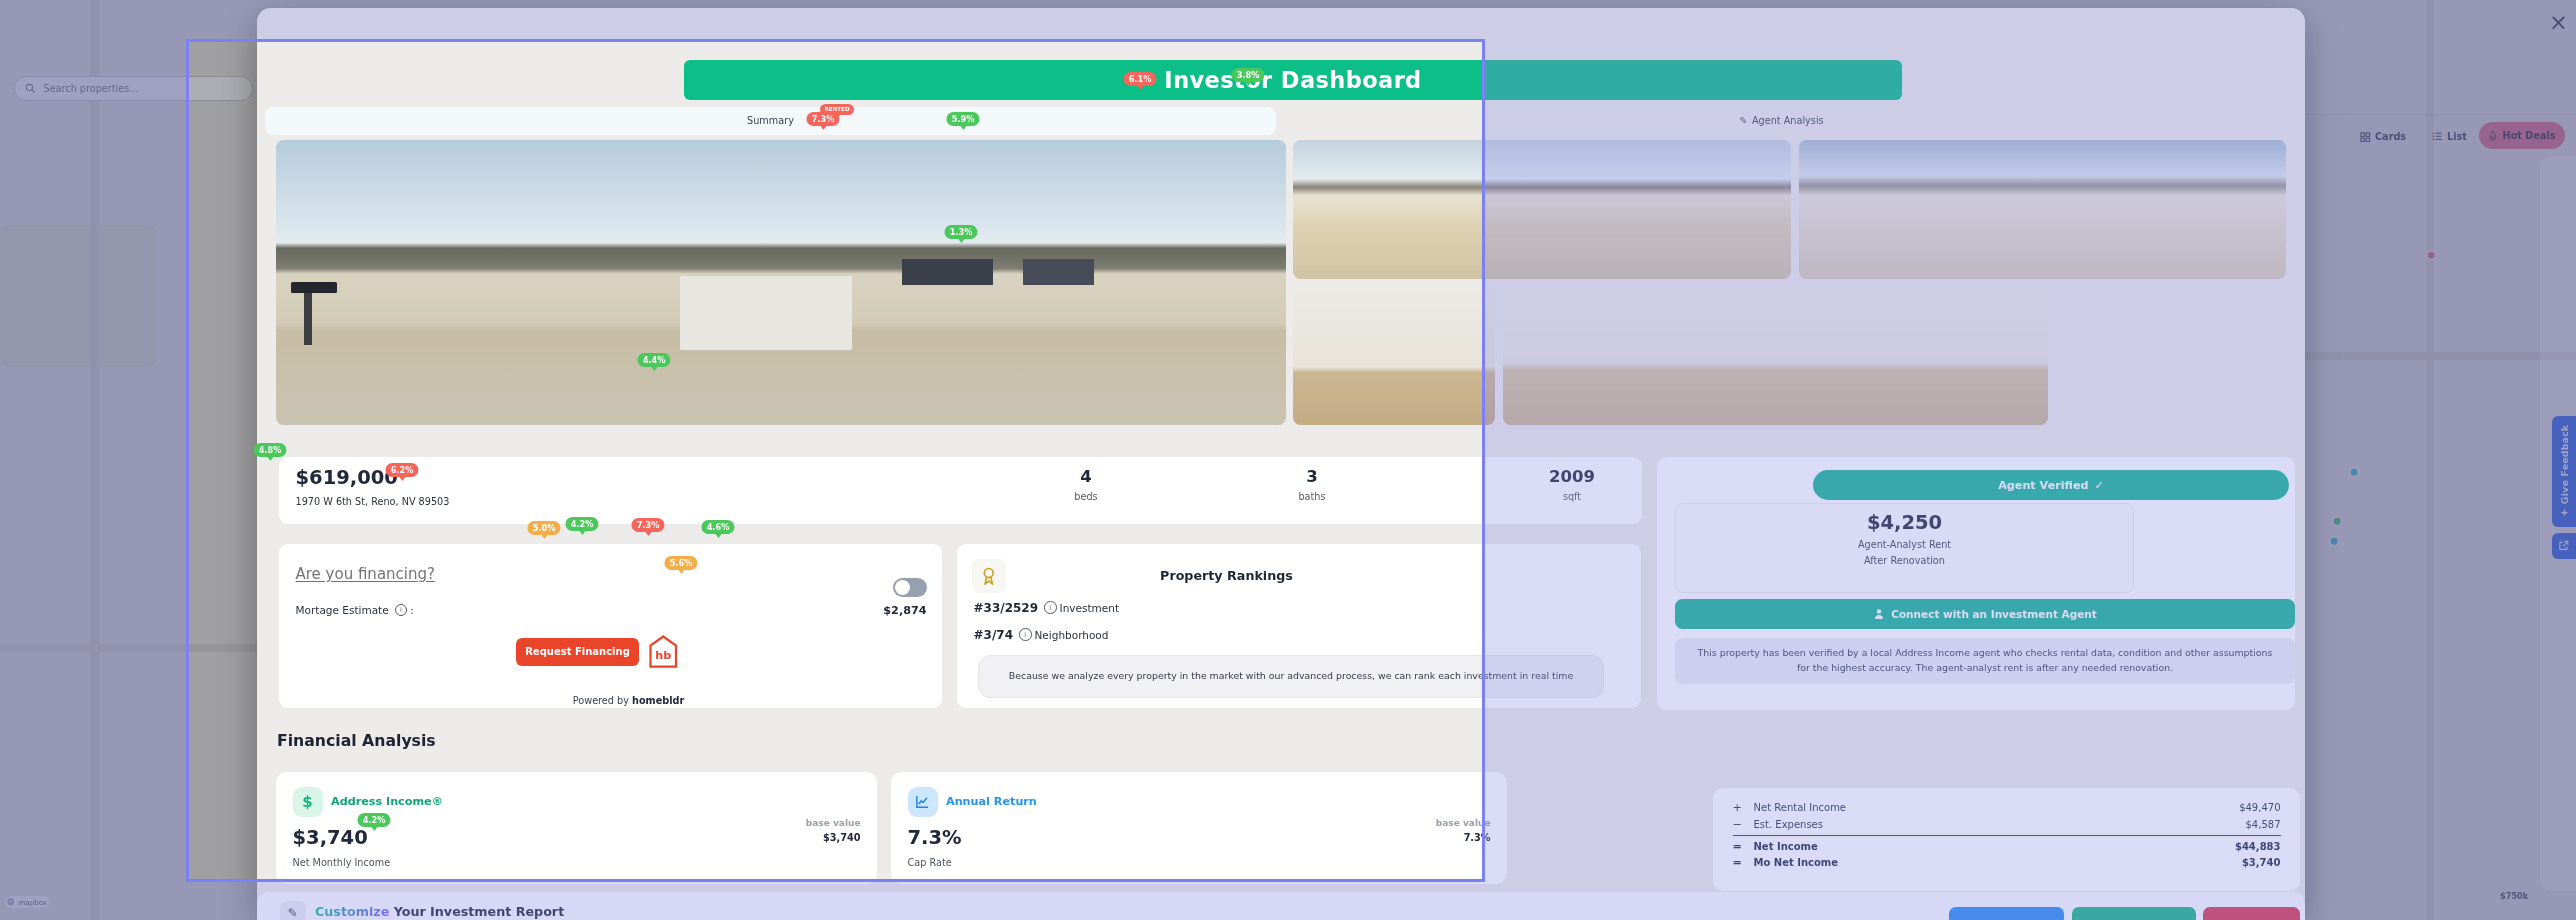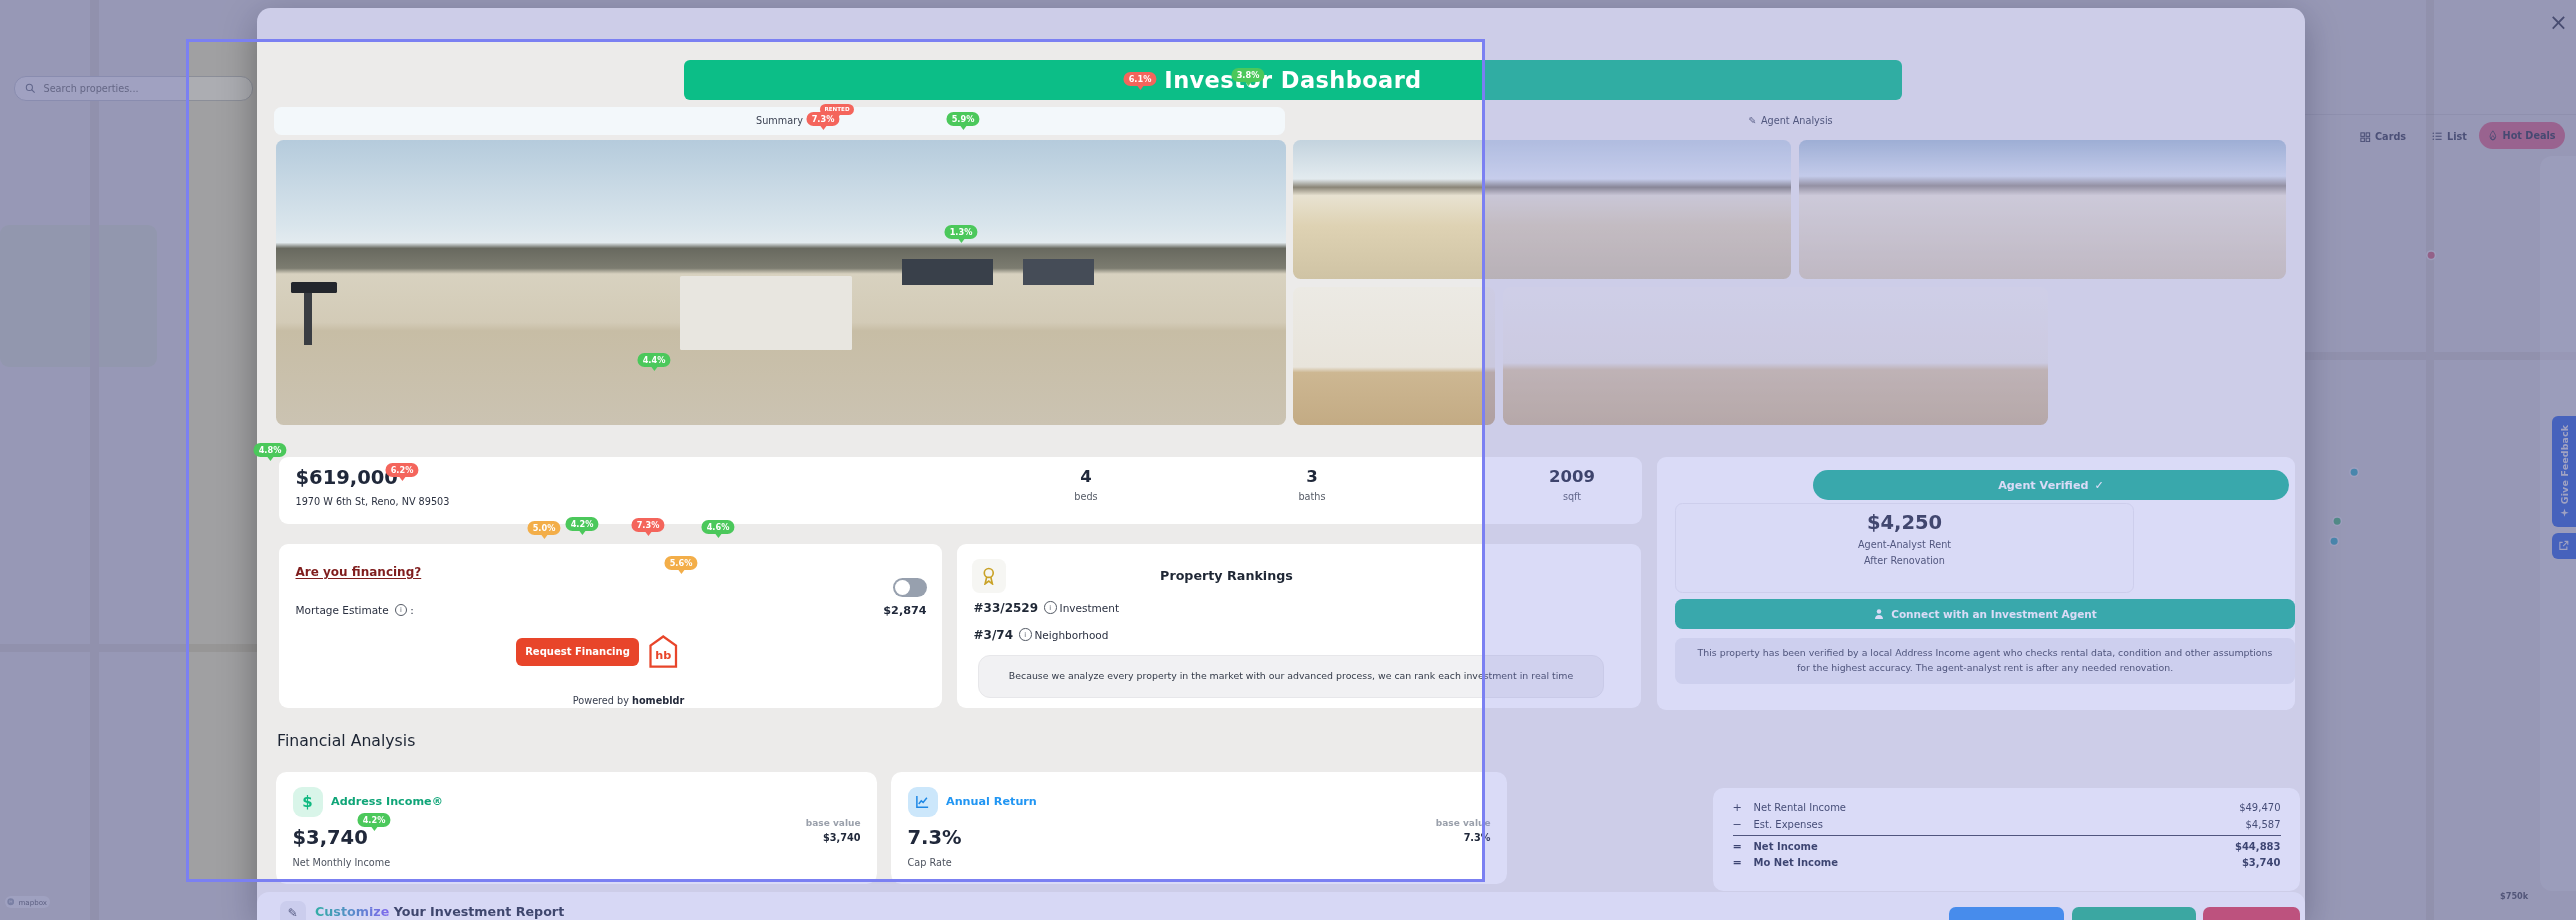--- a/index.html
+++ b/index.html
@@ -34,21 +34,21 @@
            display:flex;align-items:center;justify-content:center;}
 
   
   #backdrop{position:absolute;inset:0;background:rgba(40,42,56,.38);z-index:5;}
 
   
   #modal{position:absolute;left:257px;top:7.5px;width:2048px;height:913px;background:#ecebea;
          border-radius:13.5px 13.5px 0 0;z-index:10;box-shadow:0 9px 37px rgba(0,0,0,.35);}
   .banner{position:absolute;left:427px;top:52px;width:1218px;height:40px;background:#0cbe87;border-radius:6px;
           display:flex;align-items:center;justify-content:center;color:#fff;font-size:22.5px;font-weight:800;letter-spacing:0.4px;}
-  .tabsrow{position:absolute;left:17px;top:99px;width:2022px;height:28.5px;display:flex;}
+  .tabsrow{position:absolute;left:8px;top:99px;width:2022px;height:28.5px;display:flex;}
   .tab{flex:1;display:flex;align-items:center;justify-content:center;font-size:9.7px;color:#3b4252;gap:4.5px;}
   .tab.active{background:#f3f8fb;border-radius:7.5px;}
   .pencil{font-size:9.7px;color:#454b5e;}
 
   .photo{position:absolute;border-radius:7.5px;overflow:hidden;}
   .ph-main{left:19px;top:132px;width:1010px;height:285px;
     background:linear-gradient(180deg,#b5cbdc 0%,#d9e5ec 30%,#e3ebef 36%,#68695f 38%,#7c7c70 45%,#d8d2c0 47%,#d3cbb7 64%,#c7bda5 67%,#cbc3b2 100%);}
   .ph-deco{position:absolute;}
   .ph-ext2{left:1036px;top:132px;width:498px;height:139px;
     background:linear-gradient(180deg,#c3d3de 0%,#e3ebef 28%,#8a8577 34%,#e8e2d1 40%,#ded2b3 62%,#cfc3a4 100%);}
@@ -80,21 +80,21 @@
   .agent-box .rent{font-size:19.5px;font-weight:800;color:#252b3d;margin-top:7.5px;}
   .agent-box .sub{font-size:9.7px;color:#3c4254;margin-top:5.2px;}
   .connect-btn{position:absolute;left:18px;top:142px;width:620px;height:30px;background:#19b794;border:none;border-radius:7.5px;
                color:#fff;font-size:10.5px;font-weight:bold;display:flex;align-items:center;justify-content:center;gap:6px;cursor:pointer;
                font-family:"DejaVu Sans","Liberation Sans",sans-serif;}
   .agent-note{position:absolute;left:18px;top:181px;width:620px;height:46px;background:#eceef2;border-radius:7.5px;
               font-size:9.4px;color:#3a4052;display:flex;align-items:center;text-align:center;padding:0 18px;box-sizing:border-box;line-height:1.55;}
 
   
   #fin-card{left:22px;top:536px;width:663px;height:164px;}
-  .fin-head{position:absolute;left:16.5px;top:21px;font-size:12px;font-weight:700;color:#7f1d1d;text-decoration:underline;text-underline-offset:2.2px;}
+  .fin-head{position:absolute;left:16.5px;top:21px;font-size:15px;font-weight:400;color:#737373;text-decoration:underline;text-underline-offset:2.2px;}
   .toggle{position:absolute;left:614px;top:34px;width:34px;height:19.5px;background:#97a0ae;border-radius:9.7px;cursor:pointer;}
   .toggle .knob{position:absolute;left:2.2px;top:2.2px;width:15px;height:15px;background:#fff;border-radius:50%;}
   .mort-row{position:absolute;left:16.5px;top:60px;width:631px;display:flex;align-items:center;font-size:10.5px;color:#2a3040;}
   .info-i{display:inline-flex;width:10.5px;height:10.5px;border:1px solid #555b66;border-radius:50%;align-items:center;justify-content:center;
           font-size:6.7px;color:#555b66;margin:0 3px 0 6px;}
   .mort-val{margin-left:auto;font-size:11.2px;font-weight:800;color:#20283a;}
   .req-btn{position:absolute;left:237px;top:94px;width:123px;height:28.5px;background:#e8452a;border:none;border-radius:6px;
            color:#fff;font-size:10px;font-weight:bold;cursor:pointer;font-family:"DejaVu Sans","Liberation Sans",sans-serif;}
   .hb-logo{position:absolute;left:370px;top:91px;width:21px;height:33px;}
   .powered{position:absolute;left:0;top:132px;width:699px;text-align:center;font-size:9.7px;color:#3a4050;margin-top:19px;}
@@ -104,21 +104,21 @@
   #rank-card{left:700px;top:536px;width:684px;height:164px;}
   .medal-box{position:absolute;left:15px;top:15px;width:34px;height:34px;background:#f6f6f3;border-radius:7.5px;
              display:flex;align-items:center;justify-content:center;}
   .rank-head{position:absolute;left:0;top:24px;width:539px;text-align:center;font-size:12.7px;font-weight:800;color:#1f2735;}
   .rank-row{position:absolute;left:16.5px;display:flex;align-items:center;font-size:10.5px;color:#2a3040;}
   .rank-row b{font-size:12px;font-weight:800;color:#1f2735;}
   .rank-note{position:absolute;left:21px;top:111px;width:626px;height:43px;background:#f1f1f3;border:0.7px solid #e7e7ea;border-radius:12px;
              font-size:9.4px;color:#333a48;display:flex;align-items:center;justify-content:center;text-align:center;padding:0 22.5px;box-sizing:border-box;line-height:1.6;}
 
   
-  .fa-head{position:absolute;left:20px;top:723px;font-size:15.7px;font-weight:400;color:#1c2433;}
+  .fa-head{position:absolute;left:20px;top:723px;font-size:15.7px;font-weight:700;color:#1c2433;}
   .fa-card{position:absolute;top:764px;height:112px;background:#fff;border-radius:10.5px;}
   .ic-box{position:absolute;left:16.5px;top:15px;width:30px;height:30px;border-radius:9px;display:flex;align-items:center;justify-content:center;}
   .ic-green{background:#d9f5e9;color:#10b981;font-size:15px;font-weight:800;}
   .ic-blue{background:#cce7fb;}
   .fa-title{position:absolute;left:55px;top:23px;font-size:11.2px;font-weight:800;}
   .fa-title.green{color:#10a578;}
   .fa-title.blue{color:#2196f3;}
   .fa-value{position:absolute;left:16.5px;top:54px;font-size:19.5px;font-weight:800;color:#20283a;}
   .fa-sub{position:absolute;left:16.5px;top:85px;font-size:9.7px;color:#4d535f;}
   .base-label{position:absolute;right:16.5px;top:46px;font-size:9px;color:#9aa0ab;font-weight:bold;}

